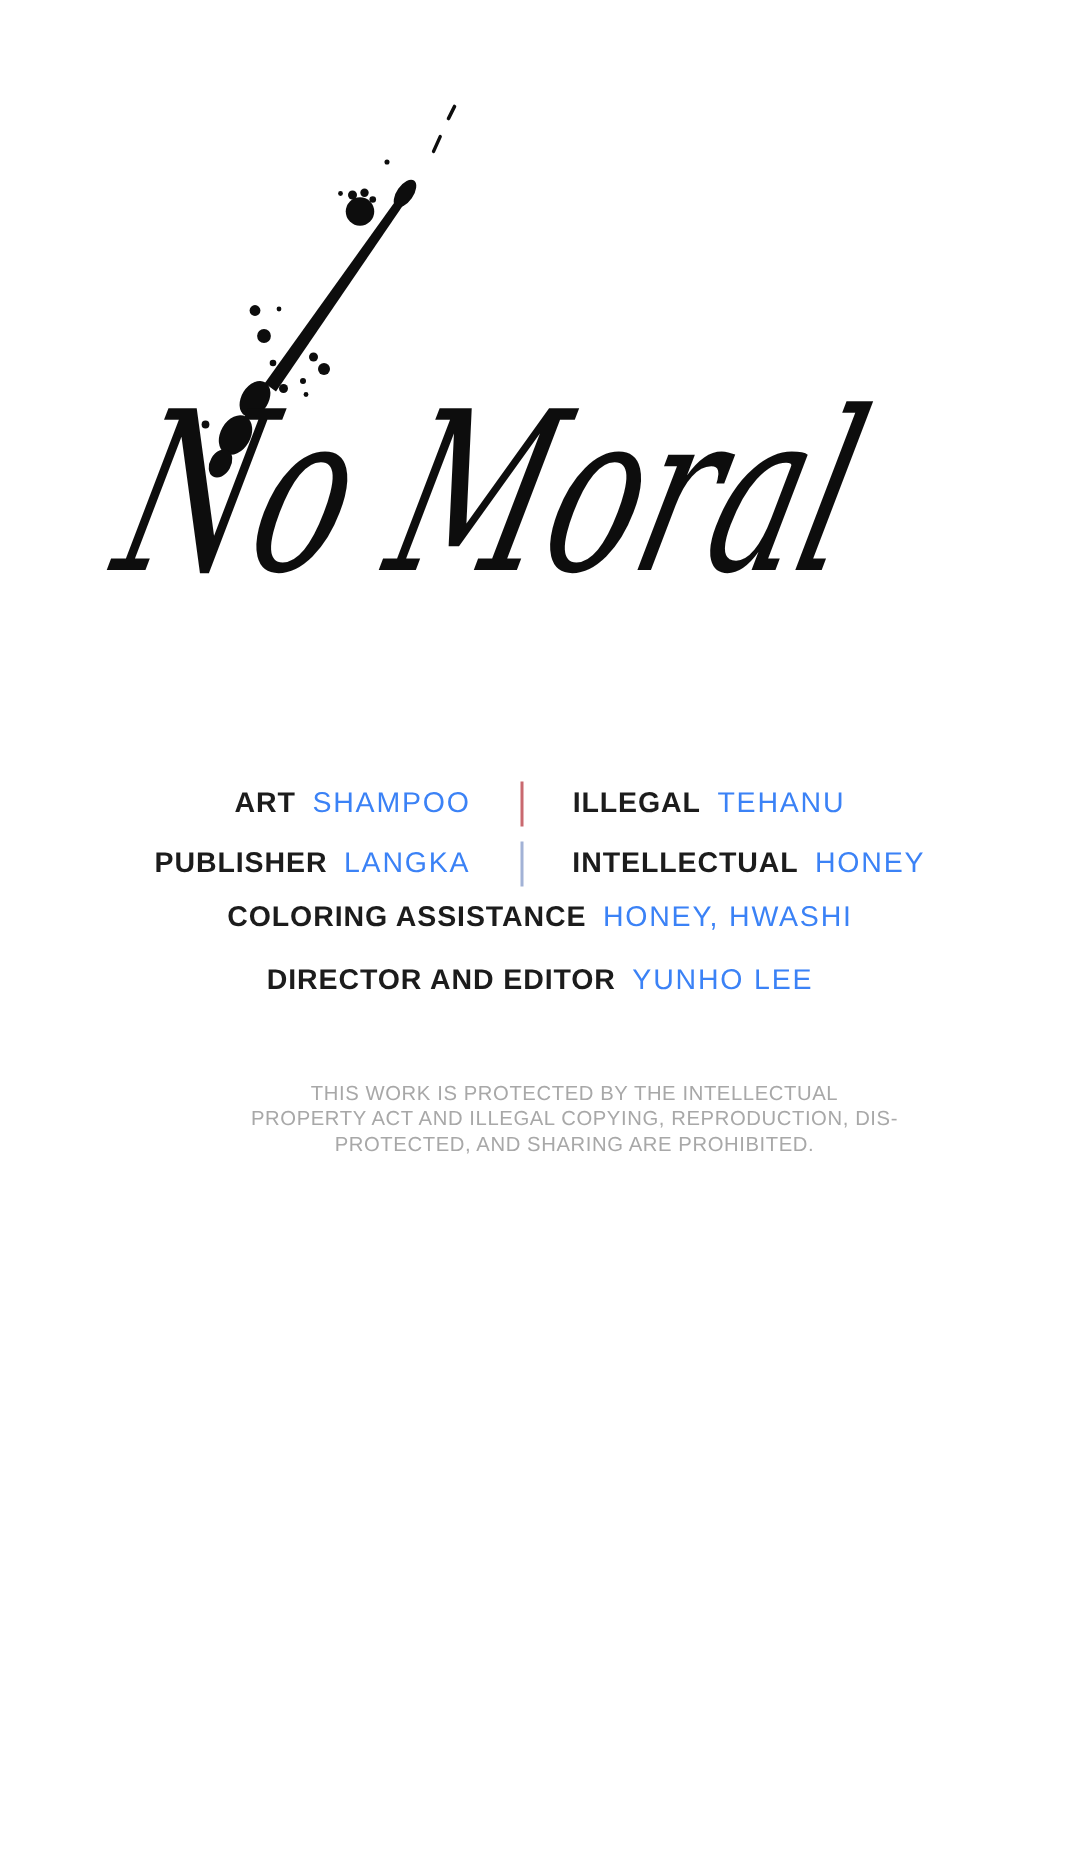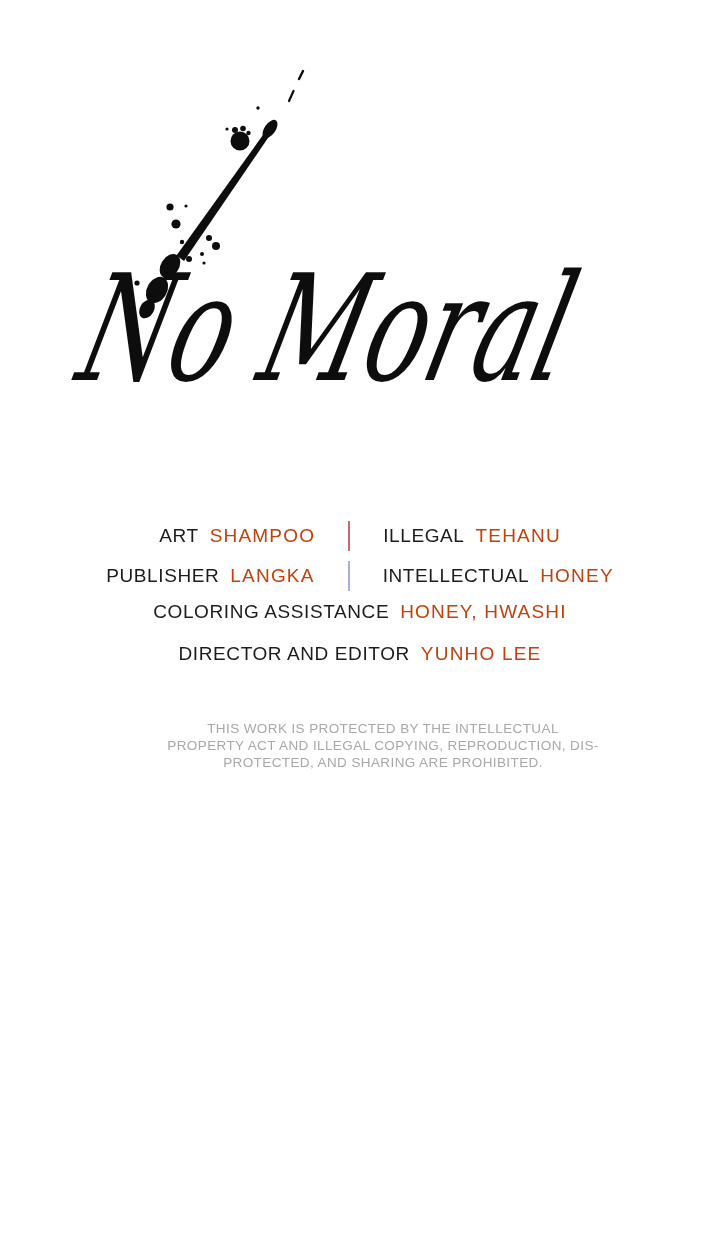--- a/index.html
+++ b/index.html
@@ -35,29 +35,29 @@
     align-items: center;
     justify-content: center;
     white-space: nowrap;
   }
   .credit-row.r2 { margin-top: 10px; }
   .credit-row.r3 { margin-top: 12px; }
   .credit-row.r4 { margin-top: 6px; }
   .credit-pair { display: flex; align-items: baseline; }
   .credit-label {
     font-size: 19px;
-    font-weight: 400;
+    font-weight: 700;
     letter-spacing: 0.6px;
     color: #1c1c1c;
   }
   .credit-value {
     font-size: 19px;
     font-weight: 400;
     letter-spacing: 1.2px;
-    color: #c2410c;
+    color: #3b82f6;
     margin-left: 11px;
   }
   .credit-divider {
     width: 2px;
     height: 30px;
     margin: 0 33px;
     align-self: center;
   }
   .notice {
     position: absolute;

